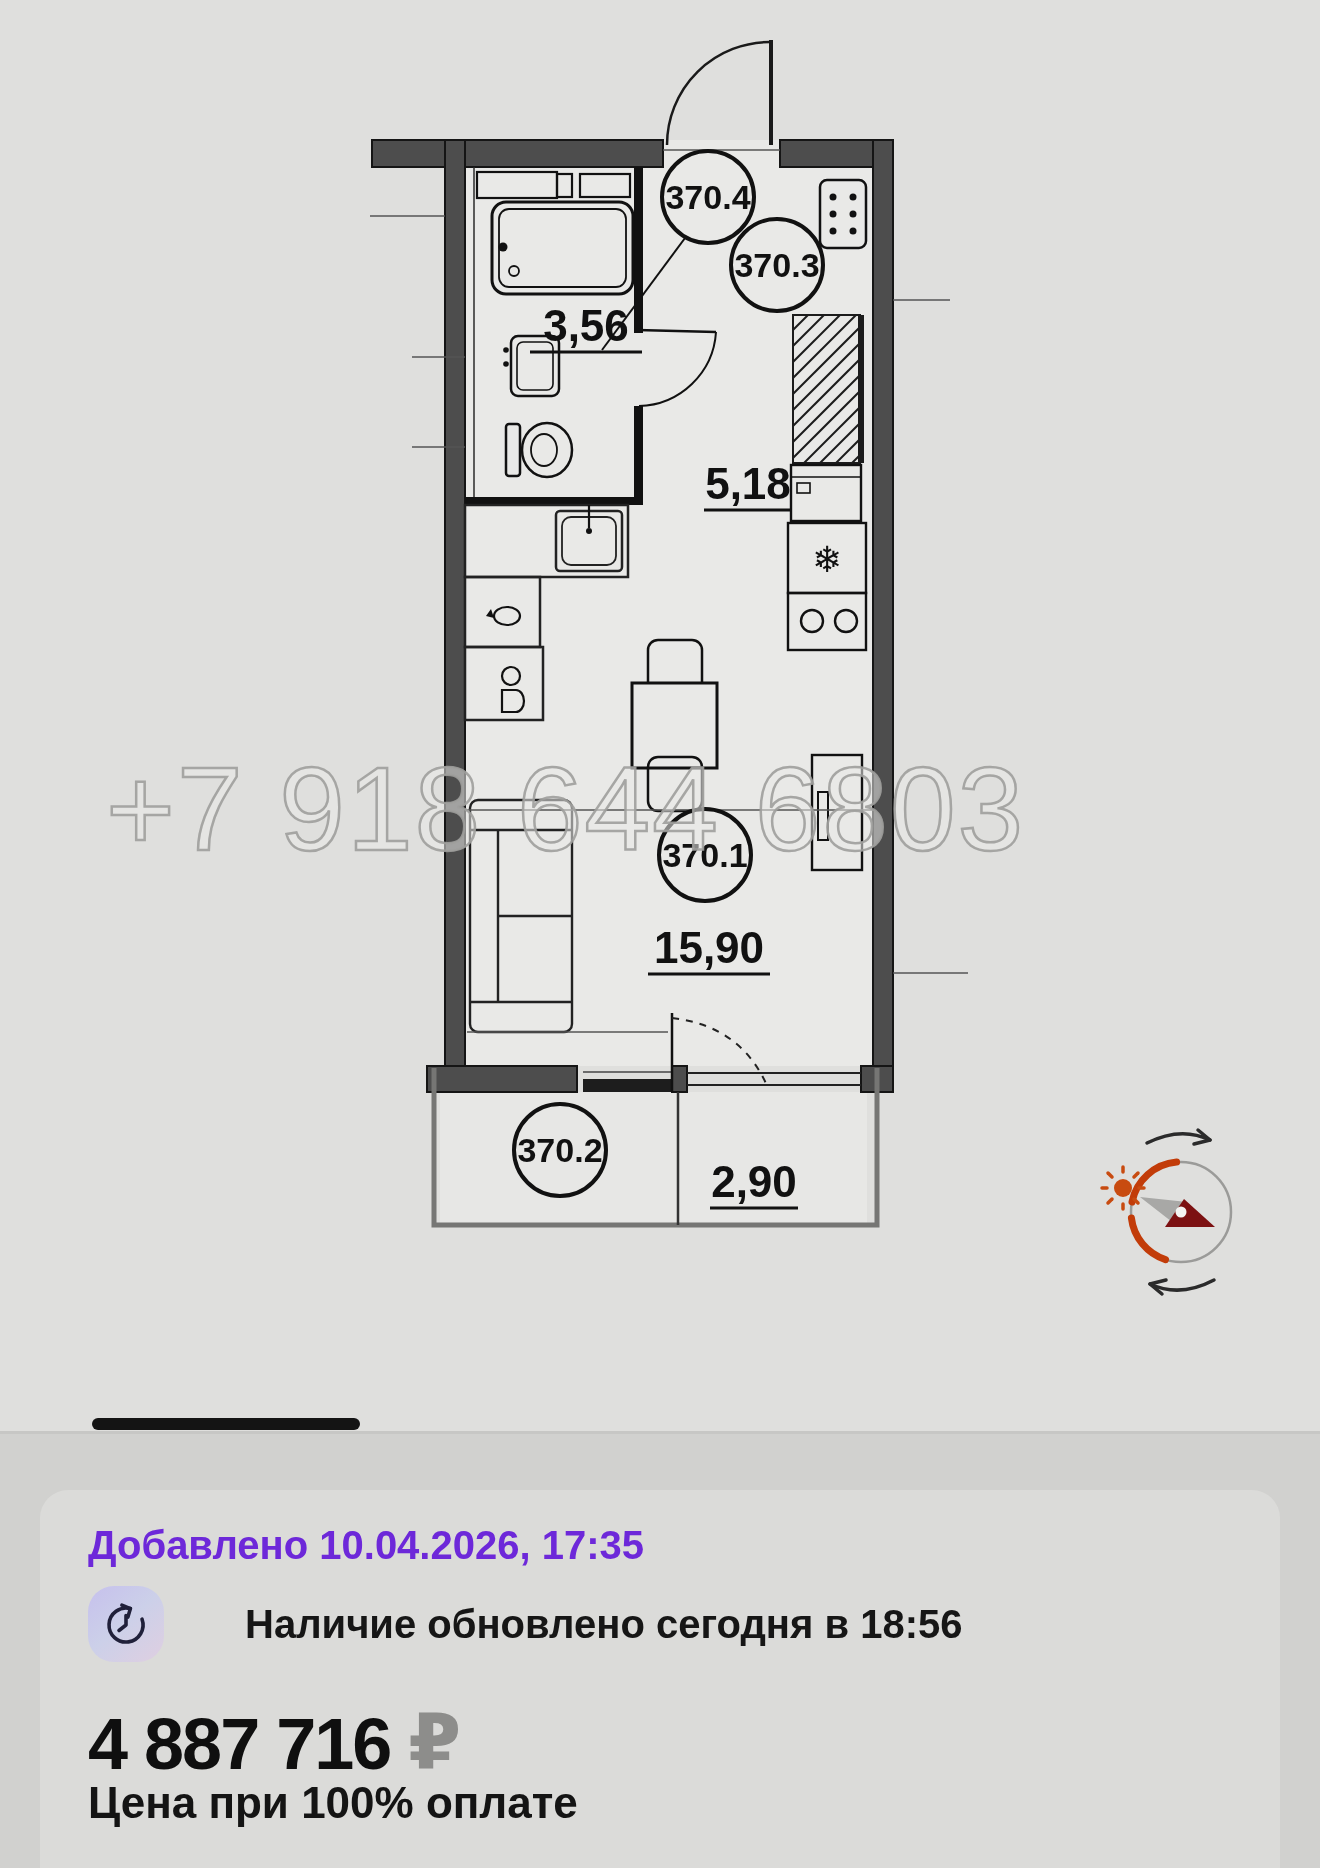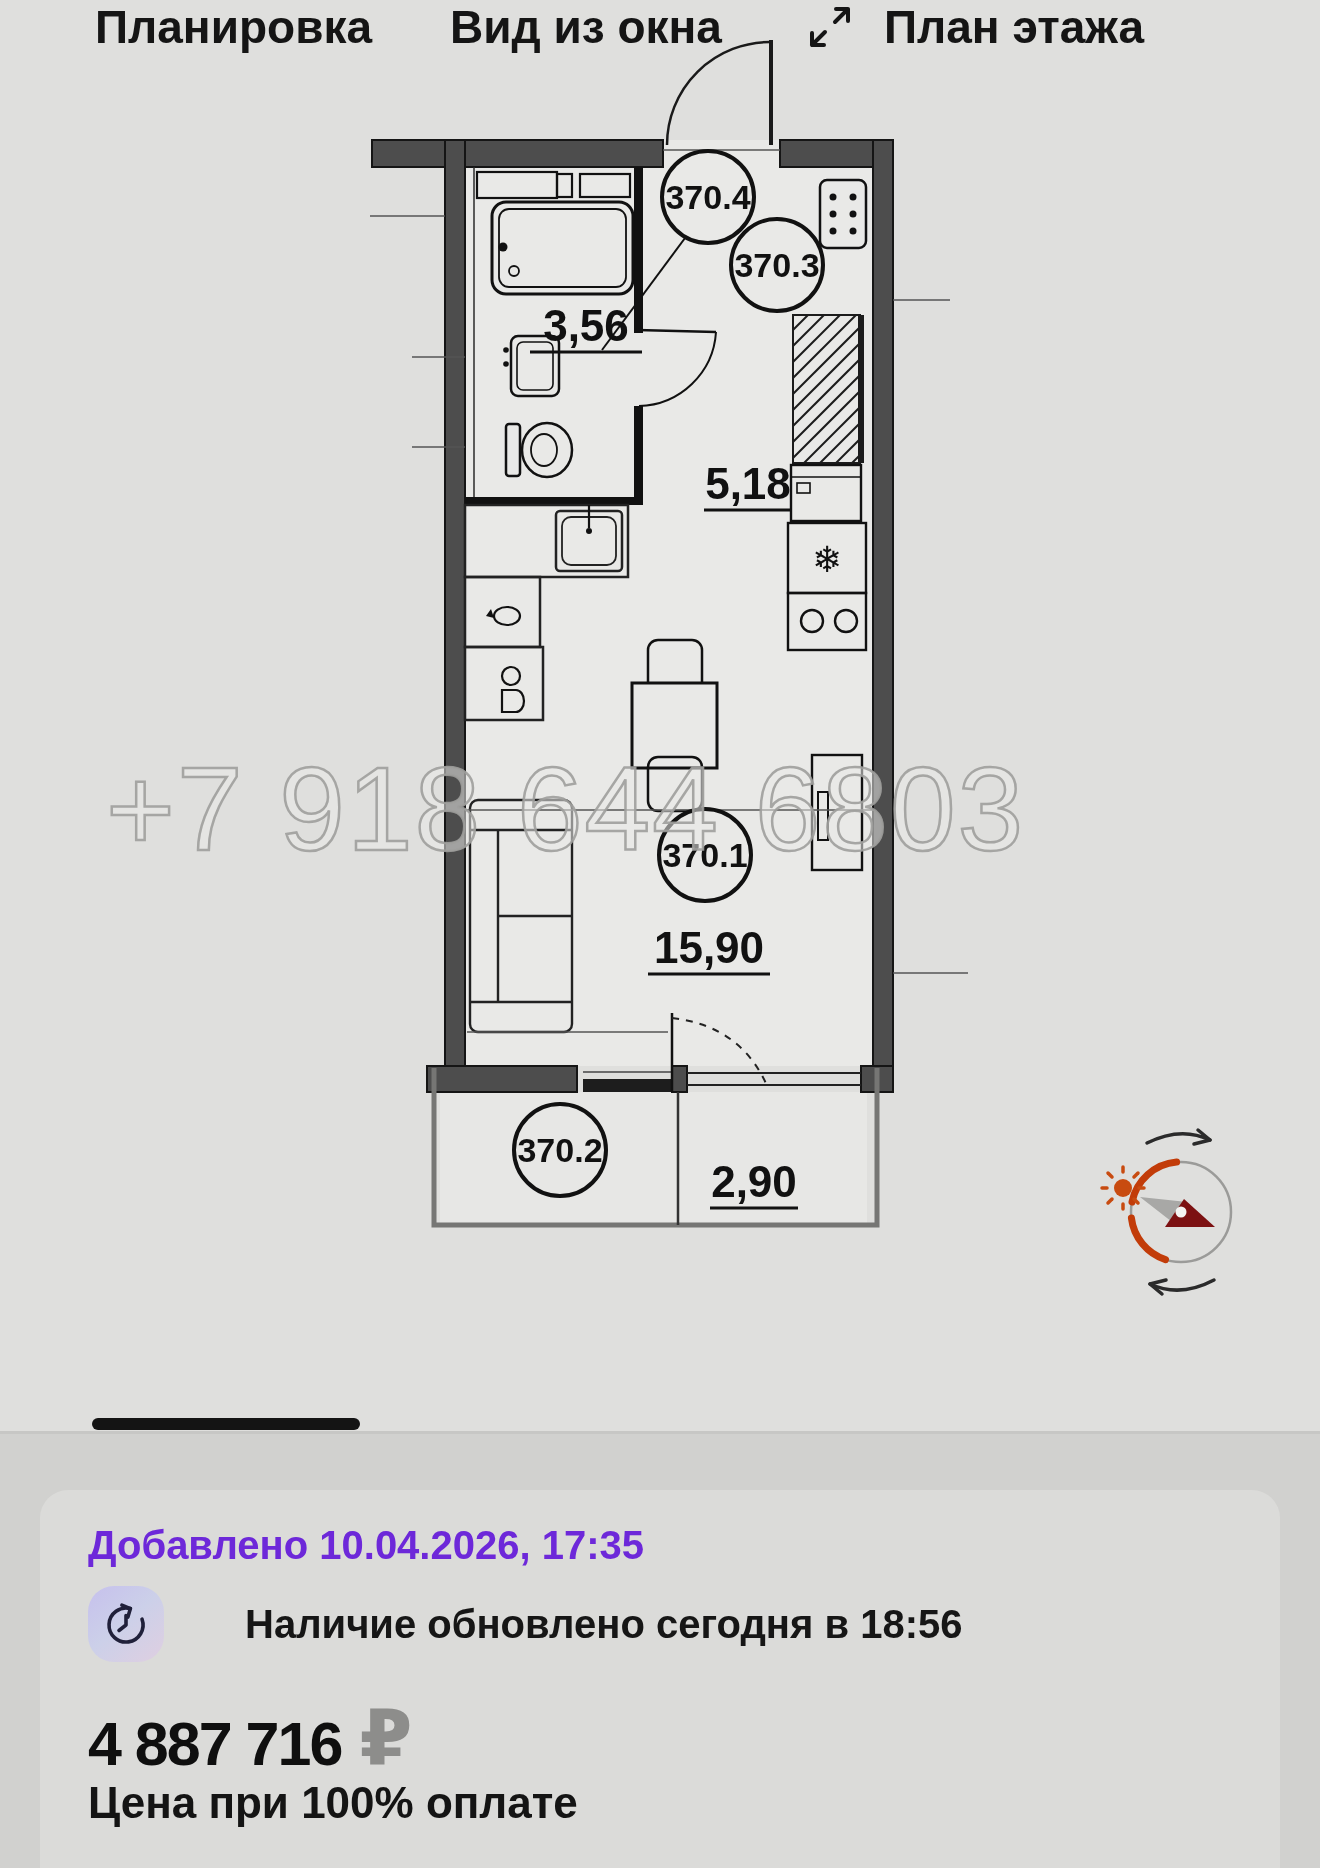--- a/index.html
+++ b/index.html
@@ -18,21 +18,21 @@
   .tabs-divider{position:absolute;top:1431px;left:0;width:1320px;height:3px;background:#c7c7c5;}
   
   .lower-bg{position:absolute;top:1434px;left:0;width:1320px;height:434px;background:#d1d1cf;}
   .card{position:absolute;top:1490px;left:40px;width:1240px;height:400px;background:#dbdbd9;border-radius:28px 28px 0 0;}
   .added-row{position:absolute;left:48px;top:32px;font-size:40px;font-weight:bold;color:#6d28d9;line-height:46px;}
   .avail-bubble{position:absolute;left:48px;top:96px;width:76px;height:76px;border-radius:26px;
     background:linear-gradient(140deg,#c7c3ec 8%,#ccd0e9 48%,#dccfe2 92%);
     display:flex;align-items:center;justify-content:center;}
   .avail-text{position:absolute;left:165px;top:111px;font-size:40px;font-weight:bold;color:#161616;line-height:46px;margin-left:40px;}
   .price-row{position:absolute;left:48px;top:204px;display:flex;align-items:baseline;}
-  .price-amount{font-size:61px;font-weight:800;letter-spacing:-2px;color:#0f0f0f;line-height:100px;}
+  .price-amount{font-size:72px;font-weight:800;letter-spacing:-2px;color:#0f0f0f;line-height:100px;}
   .price-currency{font-size:76px;font-weight:bold;color:#8d8d8b;margin-left:18px;}
   .price-note{position:absolute;left:48px;top:290px;font-size:44px;font-weight:bold;color:#141414;line-height:46px;}
 </style>
 </head>
 <body>
 
 <div class="page">
 
   <svg width="1320" height="1340" viewBox="0 0 1320 1340" style="position:absolute;top:0;left:0;">
 
@@ -260,35 +260,20 @@
       </g>
       <g stroke="#2b2b2b" stroke-width="3.5" fill="none" stroke-linecap="round">
         <path d="M1147,1143 Q1181,1126 1210,1140"></path>
         <path d="M1210,1140 l-12,-10 M1210,1140 l-16,4"></path>
         <path d="M1214,1280 Q1180,1298 1150,1284"></path>
         <path d="M1150,1284 l12,10 M1150,1284 l16,-4"></path>
       </g>
     </g>
   </svg>
 
-  <div class="tabs">
-    <div class="tab tab-1">
-      <span>Планировка</span>
-    </div>
-    <div class="tab tab-2">
-      <span>Вид из окна</span>
-    </div>
-    <div class="tab tab-3">
-      <svg width="48" height="48" viewBox="0 0 48 48" fill="none" stroke="#151515" stroke-width="4" stroke-linecap="round" stroke-linejoin="round">
-        <path d="M29 19 L42 6 M30 6 H42 V18"></path>
-        <path d="M19 29 L6 42 M6 30 V42 H18"></path>
-      </svg>
-      <span>План этажа</span>
-    </div>
-  </div>
   <div class="tab-underline"></div>
   <div class="tabs-divider"></div>
 
   <div class="lower-bg"></div>
   <div class="card">
     <div class="added-row">Добавлено 10.04.2026, 17:35</div>
 
     <div class="avail-bubble">
       <svg width="46" height="46" viewBox="0 0 46 46" fill="none" stroke="#20203a" stroke-width="3.6" stroke-linecap="round" stroke-linejoin="round">
         <path d="M27.4,7.6 A17,17 0 1 0 39,18.2"></path>

